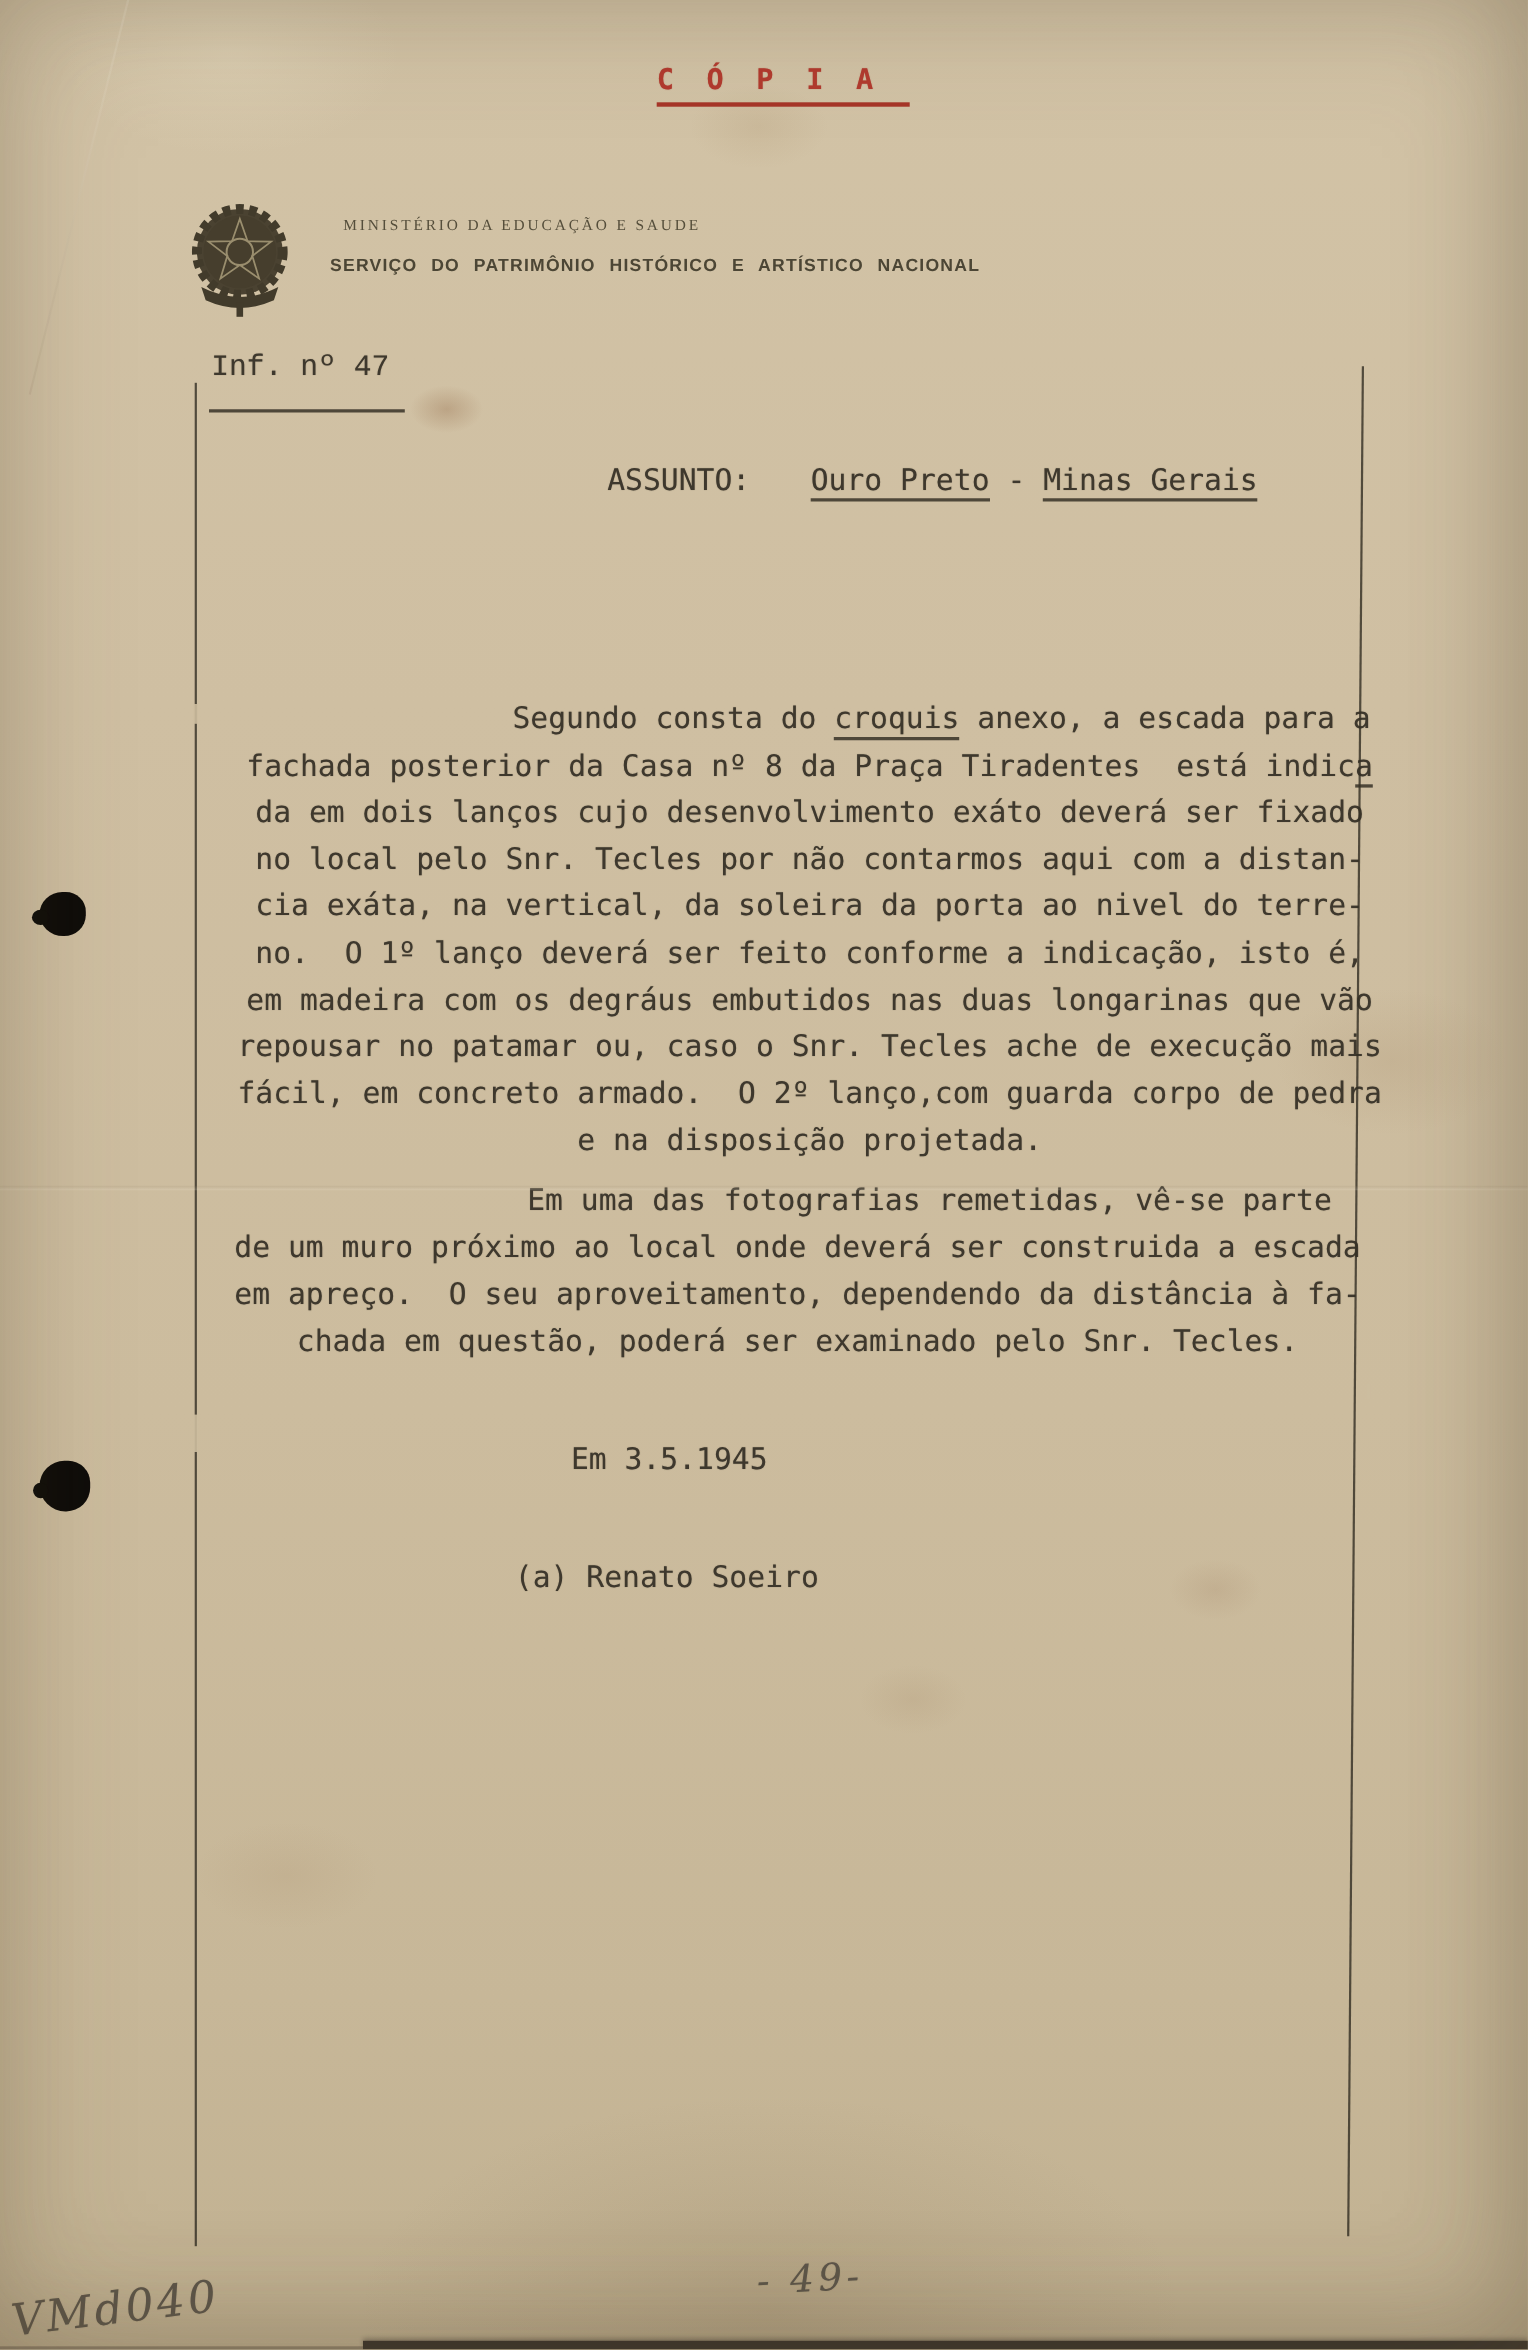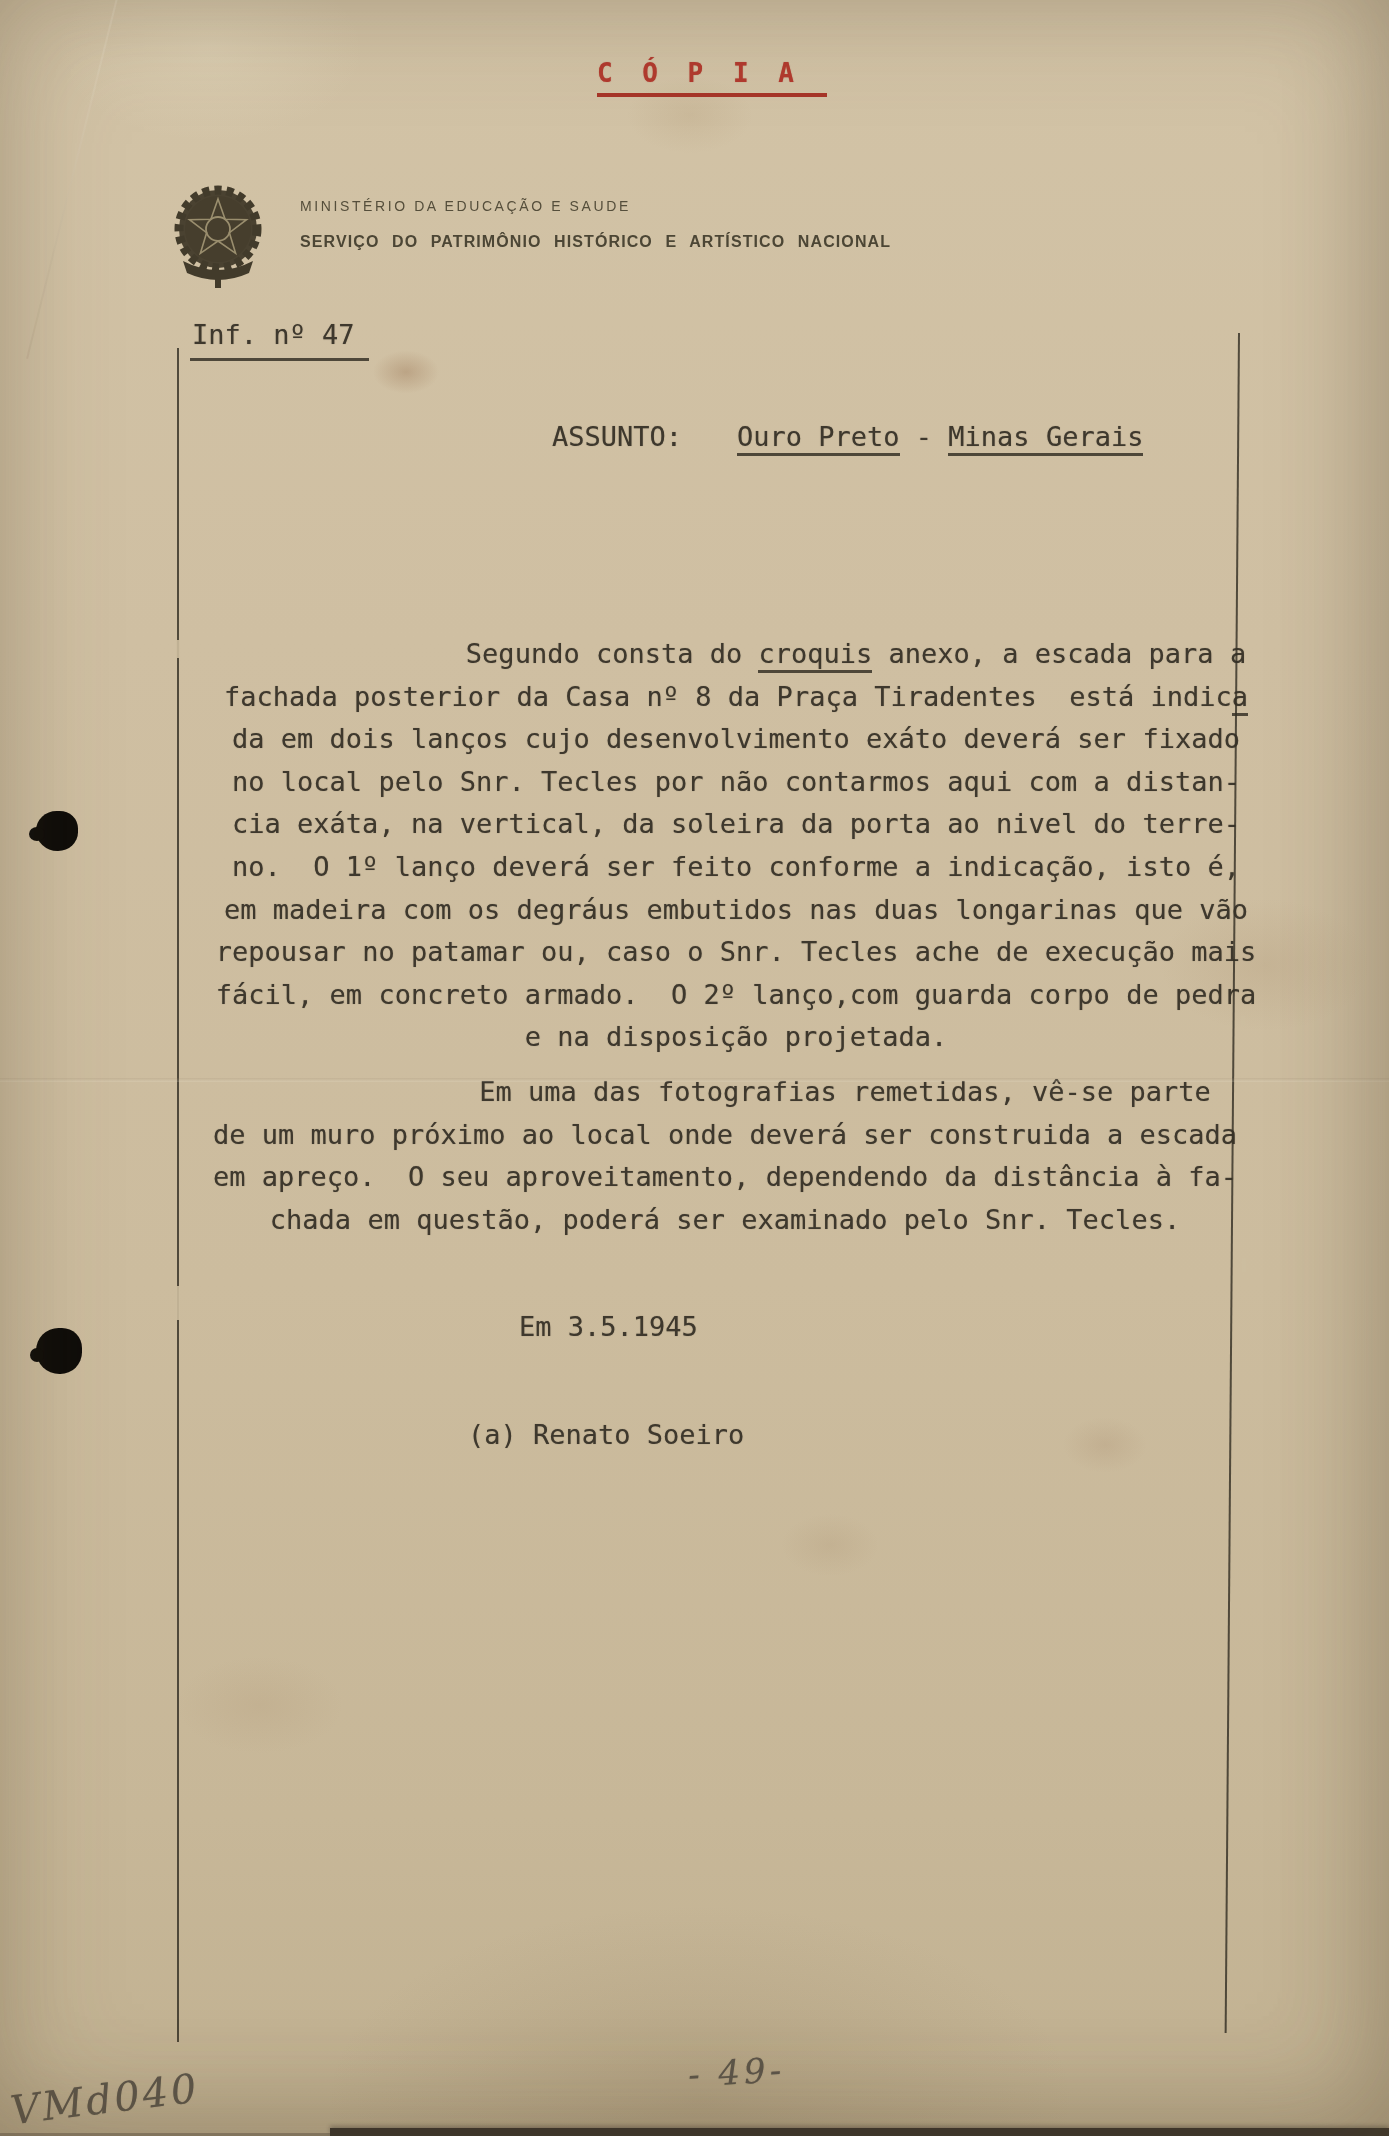--- a/index.html
+++ b/index.html
@@ -33,32 +33,32 @@
     left:597px;top:58px;
     font-size:26px;font-weight:bold;letter-spacing:7px;
     color:#b23a2e;
     border-bottom:4px solid #a63529;
     padding:0 26px 5px 0;
     text-shadow:0 0 1px rgba(160,50,40,.5);
   }
   
   .emblem{left:168px;top:182px;width:100px;height:108px;}
   .ministry-1{
-    left:300px;top:198px;
-    font-family:Liberation Sans, sans-serif;
+    left:312px;top:198px;
+    font-family:Liberation Serif, serif;
     font-size:14px;letter-spacing:2.6px;color:#554e3b;
   }
   .ministry-2{
     left:300px;top:233px;
     font-family:"Liberation Sans", sans-serif;
     font-size:16px;font-weight:bold;letter-spacing:1.1px;word-spacing:7px;color:#4c4635;
   }
   
   .tw{font-size:27px;line-height:42px;white-space:pre;text-shadow:0 0 1px rgba(62,55,44,.45);}
-  .ref-number{left:190px;top:314px;border-bottom:3px solid rgba(55,49,39,.85);padding:0 14px 2px 2px;}
+  .ref-number{left:190px;top:314px;border-bottom:3px solid rgba(55,49,39,.85);padding:0 14px 16px 2px;font-family:Liberation Mono, monospace;}
   .subject-label{left:552px;top:416px;}
   .subject-lines{left:700px;top:416px;}
   .subject-lines .tline{height:45px;}
   .para{width:1070px;}
   .para-1{left:190px;top:633px;margin-left:11px;}
   .para-2{left:190px;top:1071px;}
   .para .tline{height:42.6px;}
   .tline.indent{text-indent:240px;}
   .u{border-bottom:3px solid rgba(55,49,39,.85);padding-bottom:1px;}
   .date-line{left:519px;top:1288px;margin-top:18px;}

